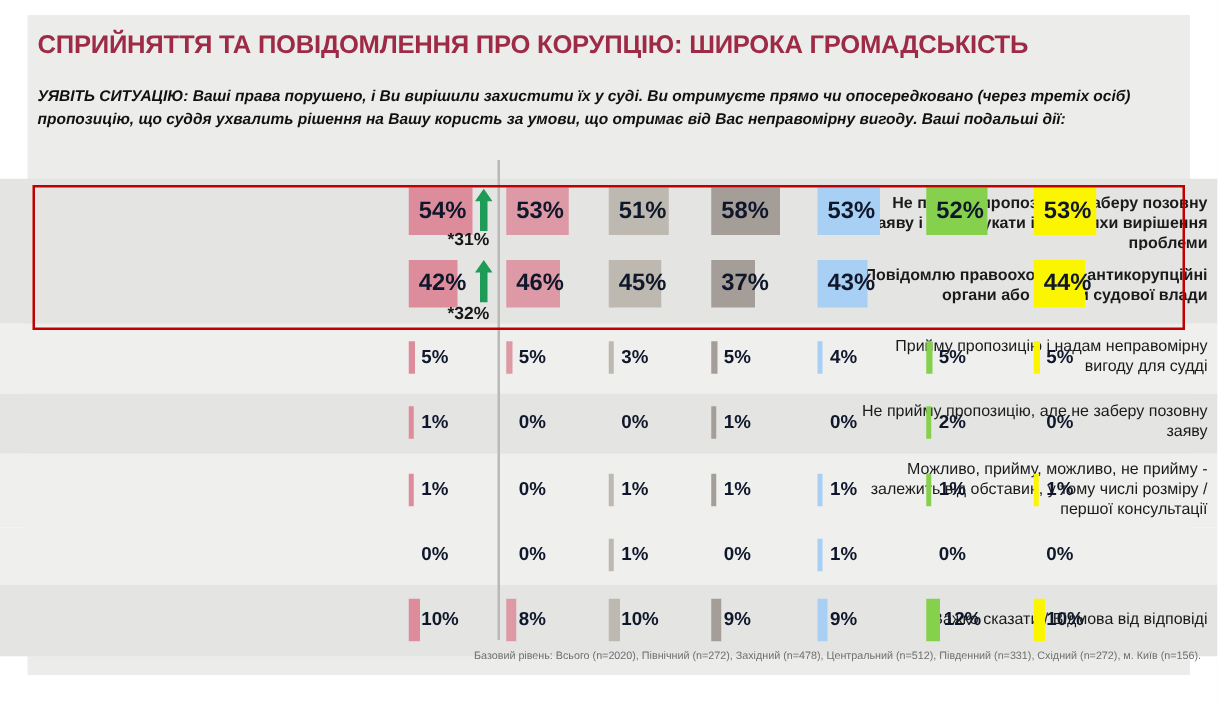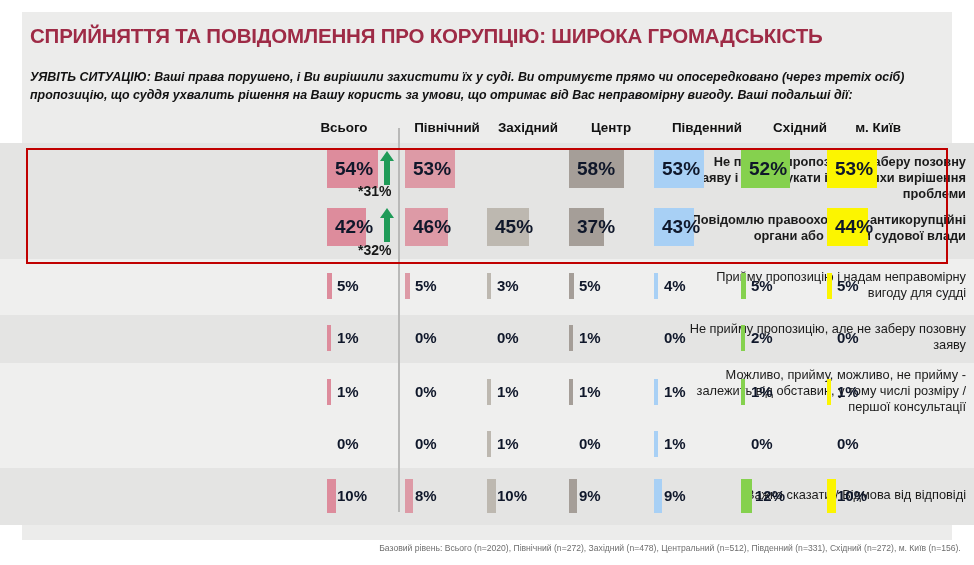--- a/index.html
+++ b/index.html
@@ -137,52 +137,46 @@
 
   
   #footnote {
     position: absolute;
     left: 370px; top: 518px;
     width: 600px;
     font-size: 8.6px;
     line-height: 1.45;
     color: #6f6f6f;
     text-align: center;
-    margin-top: 24px;
   }
 </style>
 </head>
 <body>
 
 <div id="slide">
   <div id="panel"></div>
 
   <div id="question">УЯВІТЬ СИТУАЦІЮ: Ваші права порушено, і Ви вирішили захистити їх у суді. Ви отримуєте прямо чи опосередковано (через третіх осіб) пропозицію, що суддя ухвалить рішення на Вашу користь за умови, що отримає від Вас неправомірну вигоду. Ваші подальші дії:</div>
   <div id="title">СПРИЙНЯТТЯ ТА ПОВІДОМЛЕННЯ ПРО КОРУПЦІЮ: ШИРОКА ГРОМАДСЬКІСТЬ</div>
 
-  <div id="headers">
-      <div class="colhead" style="left: 344px; transform: translateX(-50%);">Всього</div>
-      <div class="colhead" style="left: 447px; transform: translateX(-50%);">Північний</div>
-      <div class="colhead" style="left: 528px; transform: translateX(-50%);">Західний</div>
-      <div class="colhead" style="left: 611px; transform: translateX(-50%);">Центр</div>
-      <div class="colhead" style="left: 707px; transform: translateX(-50%);">Південний</div>
-      <div class="colhead" style="left: 800px; transform: translateX(-50%);">Східний</div>
-      <div class="colhead" style="left: 878px; transform: translateX(-50%);">м. Київ</div>
-    </div>
 
   <div id="table">
       <div class="row band" style="height: 57px;">
         <div class="rowlabel big" style="top: 10.5px;">Не прийму пропозицію, заберу позовну заяву і буду шукати інші шляхи вирішення проблеми</div>
         <div class="cell" style="left: 327px; width: 80px;">
           <div class="bar" style="width: 51px; height: 38px; top: 7px; background: rgb(221, 140, 156);"></div>
           <div class="pct big" style="left: 8px; top: 15px;">54%</div>
         </div>
         <div class="cell" style="left: 405px; width: 80px;">
           <div class="bar" style="width: 50px; height: 38px; top: 7px; background: rgb(221, 154, 166);"></div>
           <div class="pct big" style="left: 8px; top: 15px;">53%</div>
+        </div>
+        <div class="cell" style="left: 487px; width: 80px;">
+          <div class="bar" style="width: 48px; height: 38px; top: 7px; background: rgb(189, 184, 176);"></div>
+          <div class="pct big" style="left: 8px; top: 15px;">51%</div>
         </div>
         <div class="cell" style="left: 569px; width: 80px; padding-left: 16px;">
           <div class="bar" style="width: 55px; height: 38px; top: 7px; background: rgb(165, 158, 152);"></div>
           <div class="pct big" style="left: 8px; top: 15px;">58%</div>
         </div>
         <div class="cell" style="left: 654px; width: 80px;">
           <div class="bar" style="width: 50px; height: 38px; top: 7px; background: rgb(168, 208, 245);"></div>
           <div class="pct big" style="left: 8px; top: 15px;">53%</div>
         </div>
         <div class="cell" style="left: 741px; width: 80px;">

